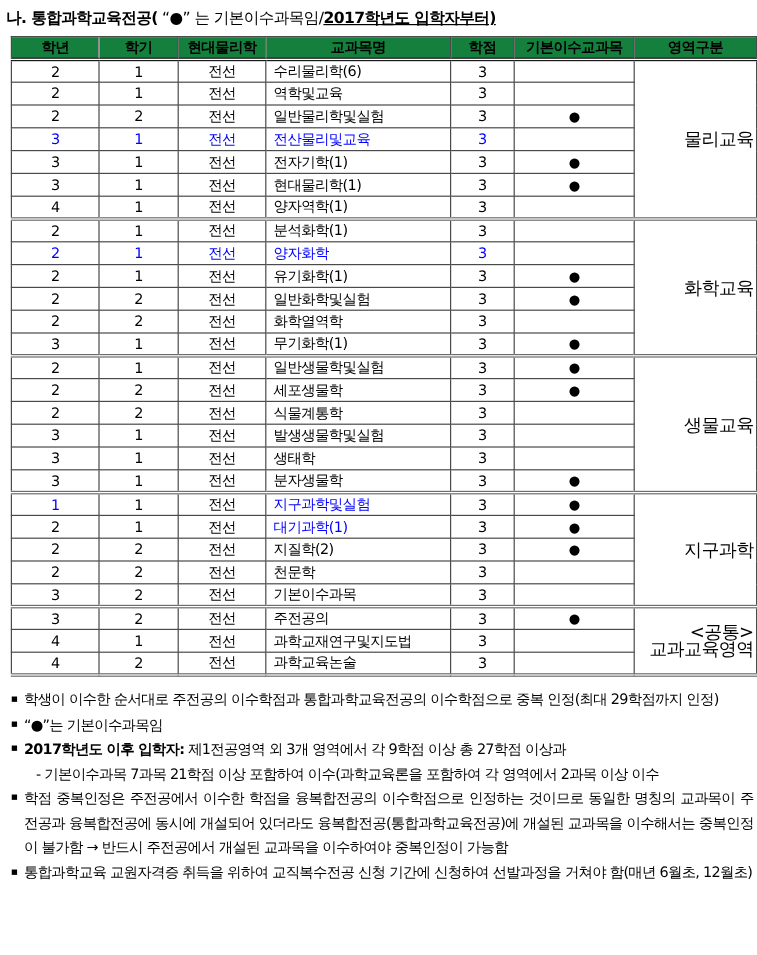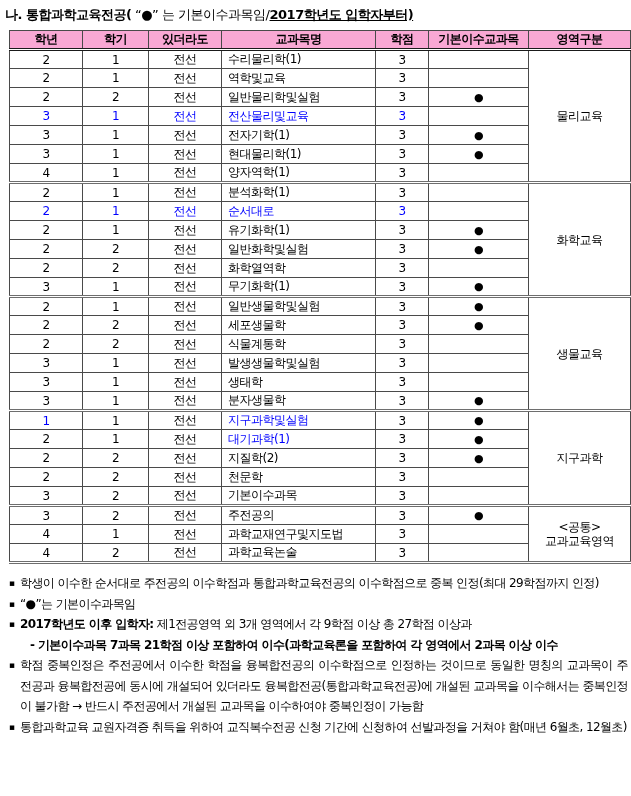--- a/index.html
+++ b/index.html
@@ -23,37 +23,37 @@
     border-top: 1px solid #333; border-left: 1px solid #333; border-right: 1px solid #333;
     border-bottom: 3px double #6e6e6e;
   }
   th, td {
     border: 1px solid #4a4a4a;
     height: 19px; font-size: 12px; letter-spacing: -0.5px;
     text-align: center; vertical-align: middle;
     padding: 0 2px; overflow: hidden; white-space: nowrap;
   }
   thead th {
-    background: #f9a8d4; font-weight: bold; font-size: 12px;
+    background: #15803d; font-weight: bold; font-size: 12px;
     border-bottom: 3px double #1a1a1a;
   }
   td.name { text-align: left; padding-left: 6px; }
   td.blue { color: #0000ff; }
   tr.group-end td { border-bottom: 3px double #6e6e6e; }
-  td.region { font-size: 12px; line-height: 14px; }
+  td.region { font-size: 15px; line-height: 14px; text-align: right; }
   td.region.group-sep { border-bottom: 3px double #6e6e6e; }
   td.basic { font-size: 11px; }
 
   
   .notes { margin: 9px 2px 0 3px; font-size: 12px; }
   .note-line { display: flex; align-items: flex-start; line-height: 20.5px; letter-spacing: -0.6px; }
   .note-line .bullet { flex: 0 0 13px; font-size: 9px; line-height: 20.5px; text-align: left; padding-left: 2px; }
   .note-line .note-text { flex: 1; }
   .note-line .note-text.justify { text-align: justify; }
-  .ind1 { padding-left: 10px; font-weight: bold; }
+  .ind1 { padding-left: 10px; }
   .ind2 { padding-left: 19px; }
 </style>
 </head>
 <body>
 
 <div class="page">
 
   <div class="title">
     <span class="b">나. 통합과학교육전공(</span><span> “●” 는 기본이수과목임/</span><span class="b u">2017학년도 입학자부터)</span>
   </div>
@@ -65,33 +65,33 @@
         <col style="width:73px">
       <col style="width:154px">
         <col style="width:53px">
         <col style="width:100px">
         <col style="width:102px">
     </colgroup>
     <thead>
       <tr>
         <th>학년</th>
         <th>학기</th>
-        <th>있더라도</th>
+        <th>현대물리학</th>
         <th>교과목명</th>
         <th>학점</th>
         <th>기본이수교과목</th>
         <th>영역구분</th>
       </tr>
     </thead>
     <tbody>
         <tr>
           <td>2</td>
           <td>1</td>
           <td>전선</td>
-          <td class="name">수리물리학(1)</td>
+          <td class="name">수리물리학(6)</td>
           <td>3</td>
           <td class="basic"></td>
           <td class="region group-sep" rowspan="7">
             <div>물리교육</div>
           </td>
         </tr>
         <tr>
           <td>2</td>
           <td>1</td>
           <td>전선</td>
@@ -147,21 +147,21 @@
           <td>3</td>
           <td class="basic"></td>
           <td class="region group-sep" rowspan="6">
             <div>화학교육</div>
           </td>
         </tr>
         <tr>
           <td class="blue">2</td>
           <td class="blue">1</td>
           <td class="blue">전선</td>
-          <td class="name blue">순서대로</td>
+          <td class="name blue">양자화학</td>
           <td class="blue">3</td>
           <td class="basic"></td>
         </tr>
         <tr>
           <td>2</td>
           <td>1</td>
           <td>전선</td>
           <td class="name">유기화학(1)</td>
           <td>3</td>
           <td class="basic">●</td>

